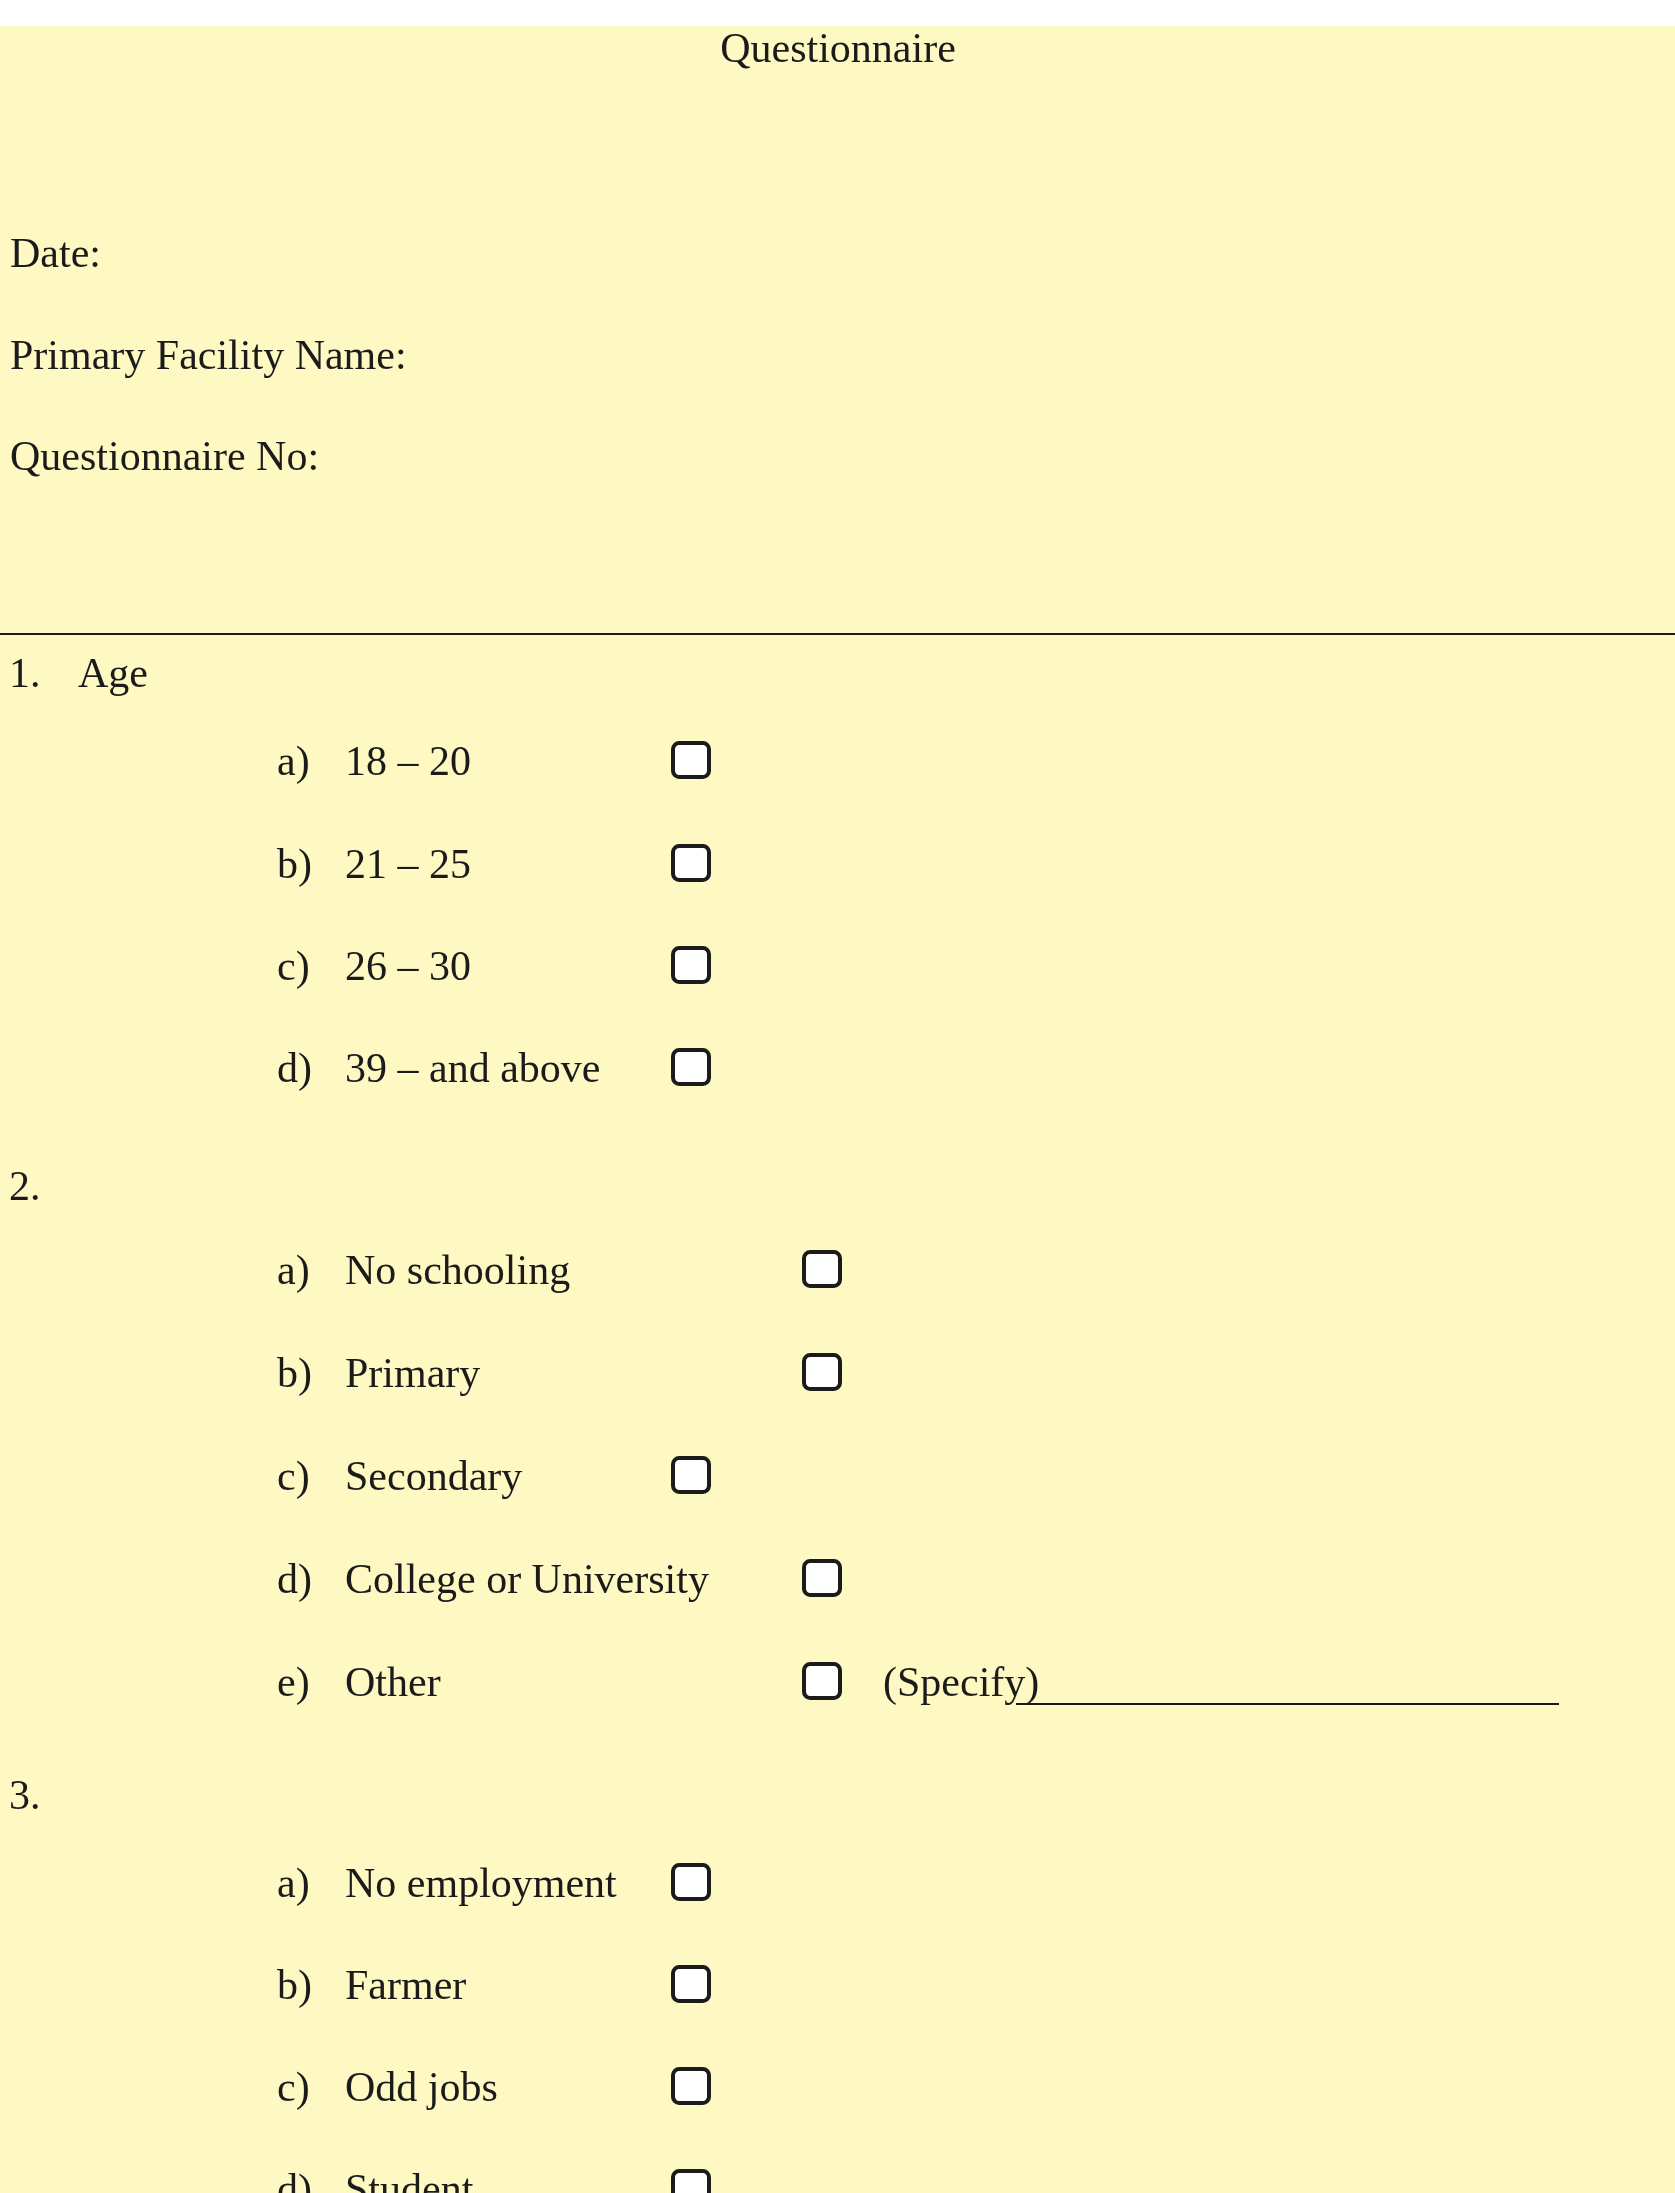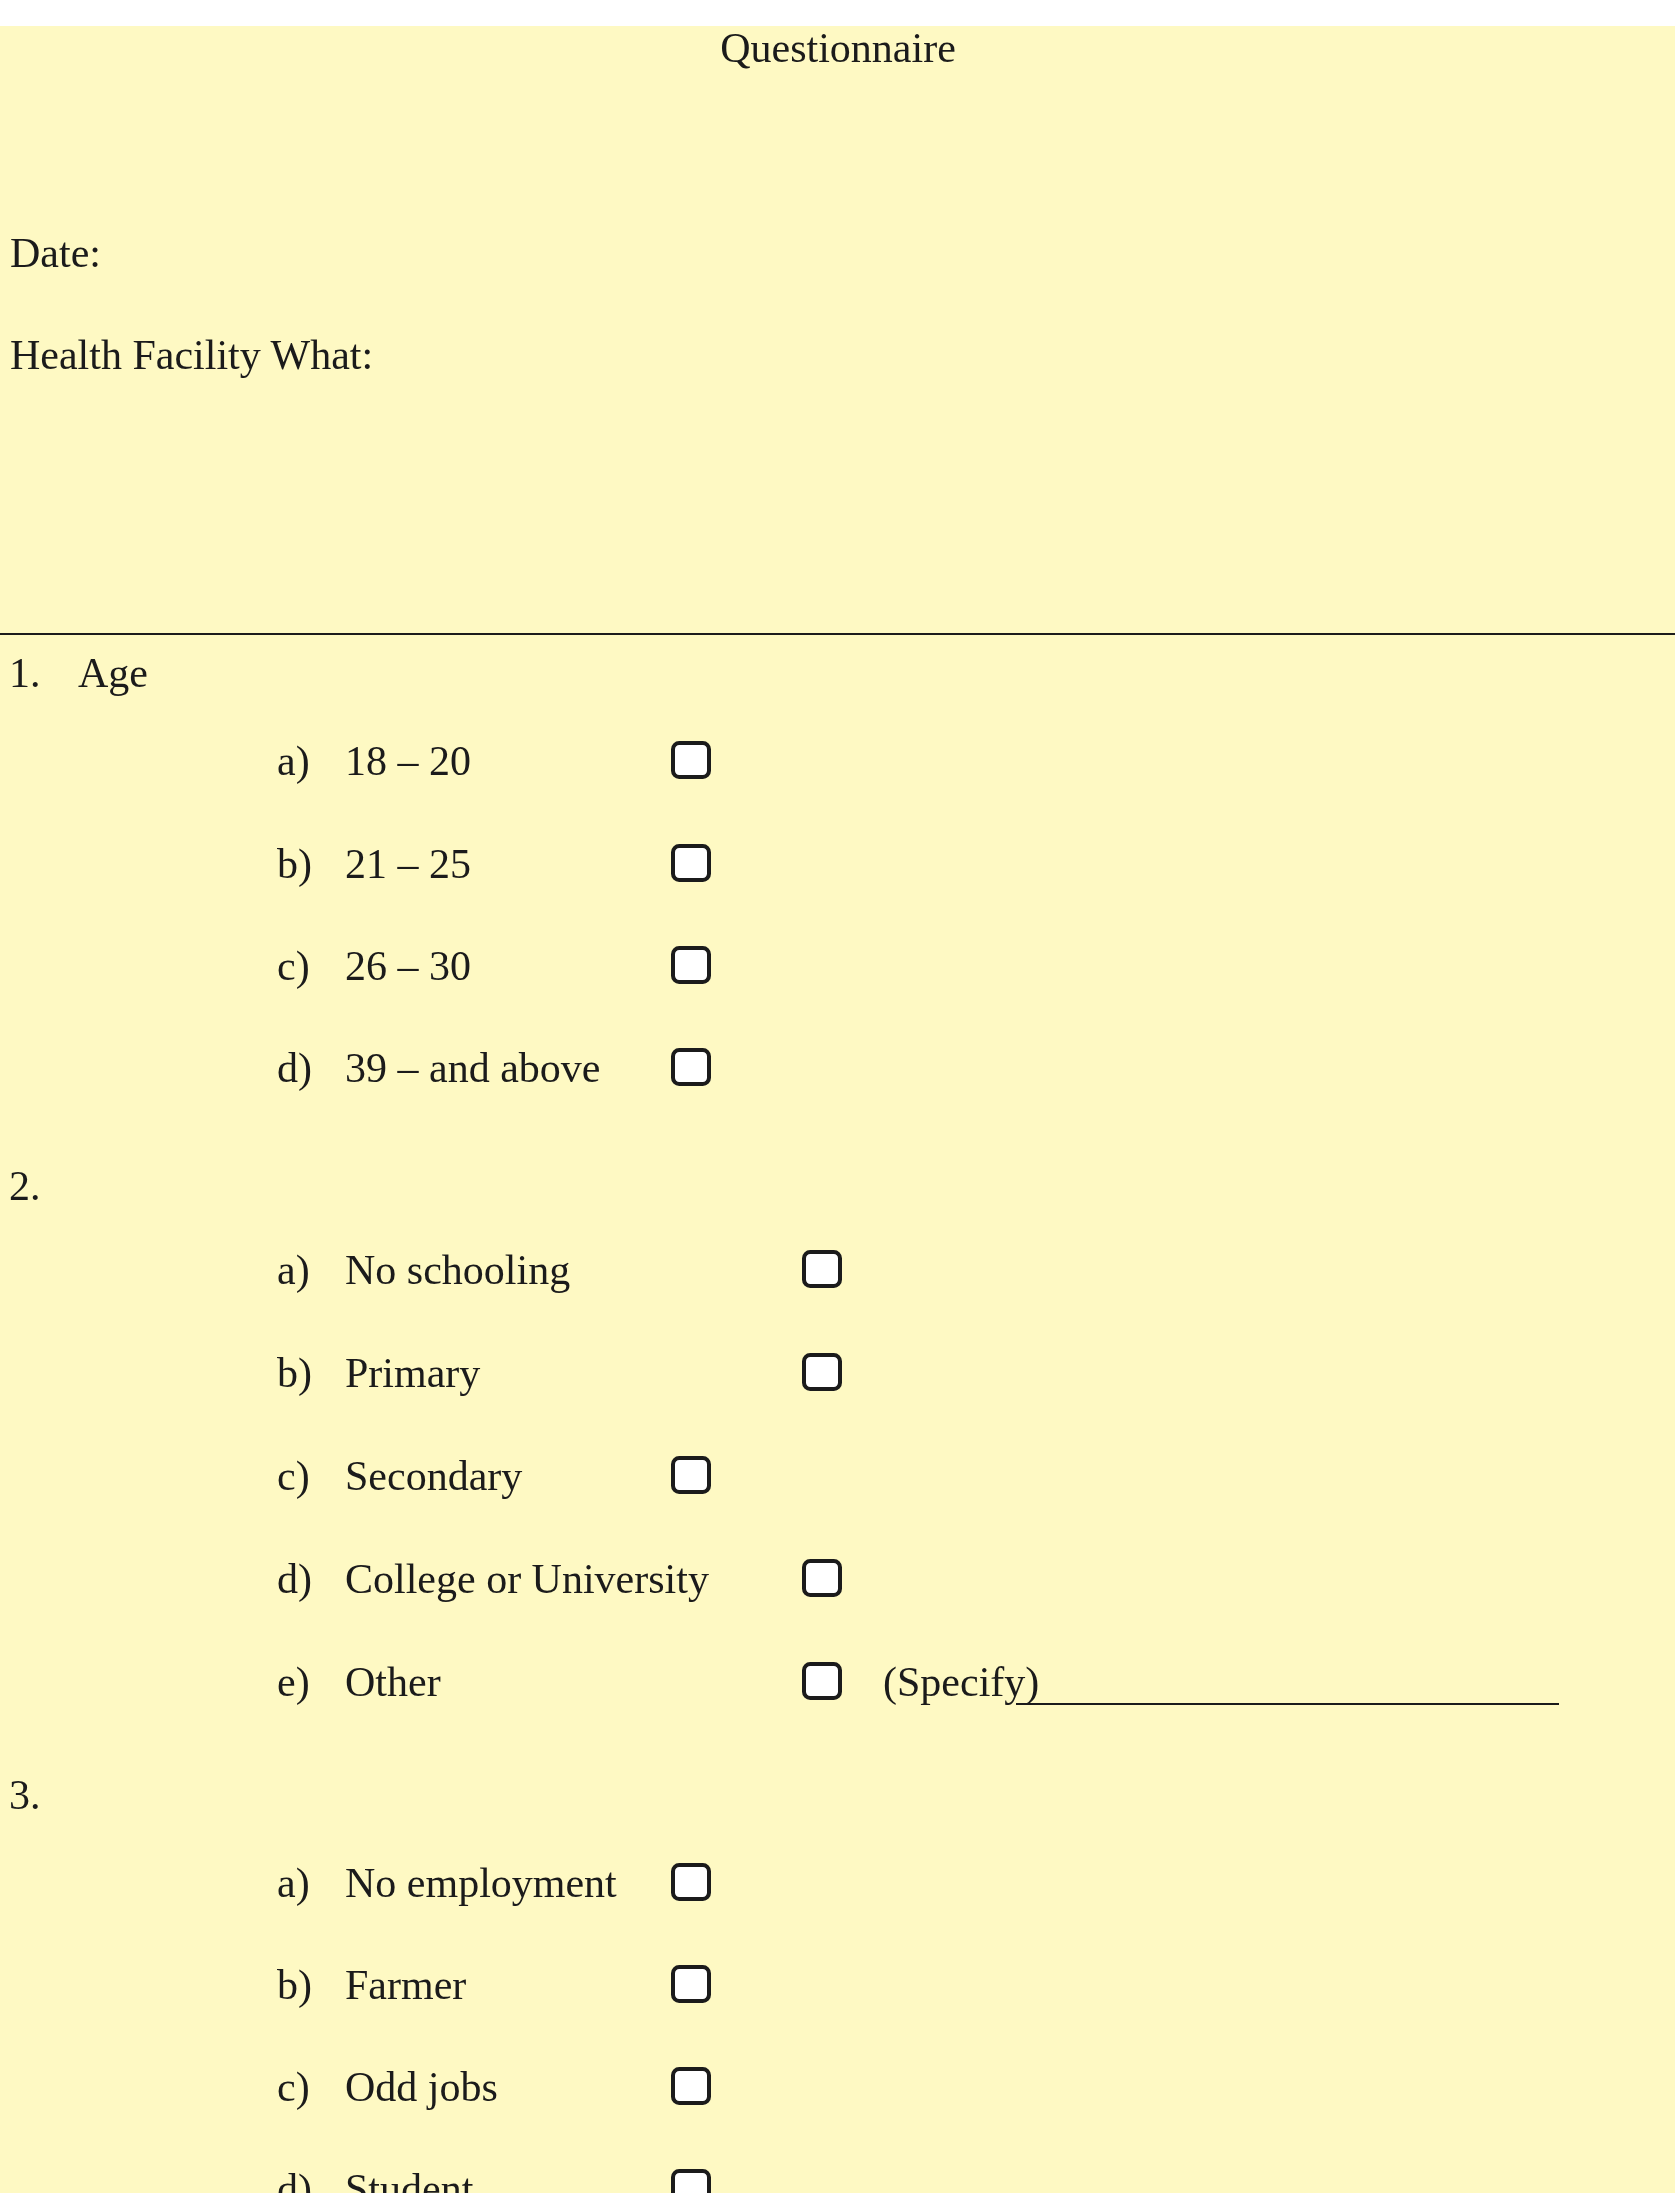--- a/index.html
+++ b/index.html
@@ -79,21 +79,22 @@
   }
 </style>
 </head>
 <body>
 
 <div class="page">
 
   <div class="title">Questionnaire</div>
 
   <div class="hlabel" style="top:202px">Date:</div>
-  <div class="hlabel" style="top:304px">Health Facility What:</div>
+  <div class="hlabel" style="top:304px">Primary Facility Name:</div>
+  <div class="hlabel" style="top:405px">Questionnaire No:</div>
 
   <div class="rule"></div>
 
   <div class="qtitle" style="top:622px">
     <span class="qnum">1.</span>
     <span class="qtext">Age</span>
   </div>
   <div class="opt" style="top:711px">
     <span class="olet">a)</span>
     <span class="olab">18 – 20</span>

